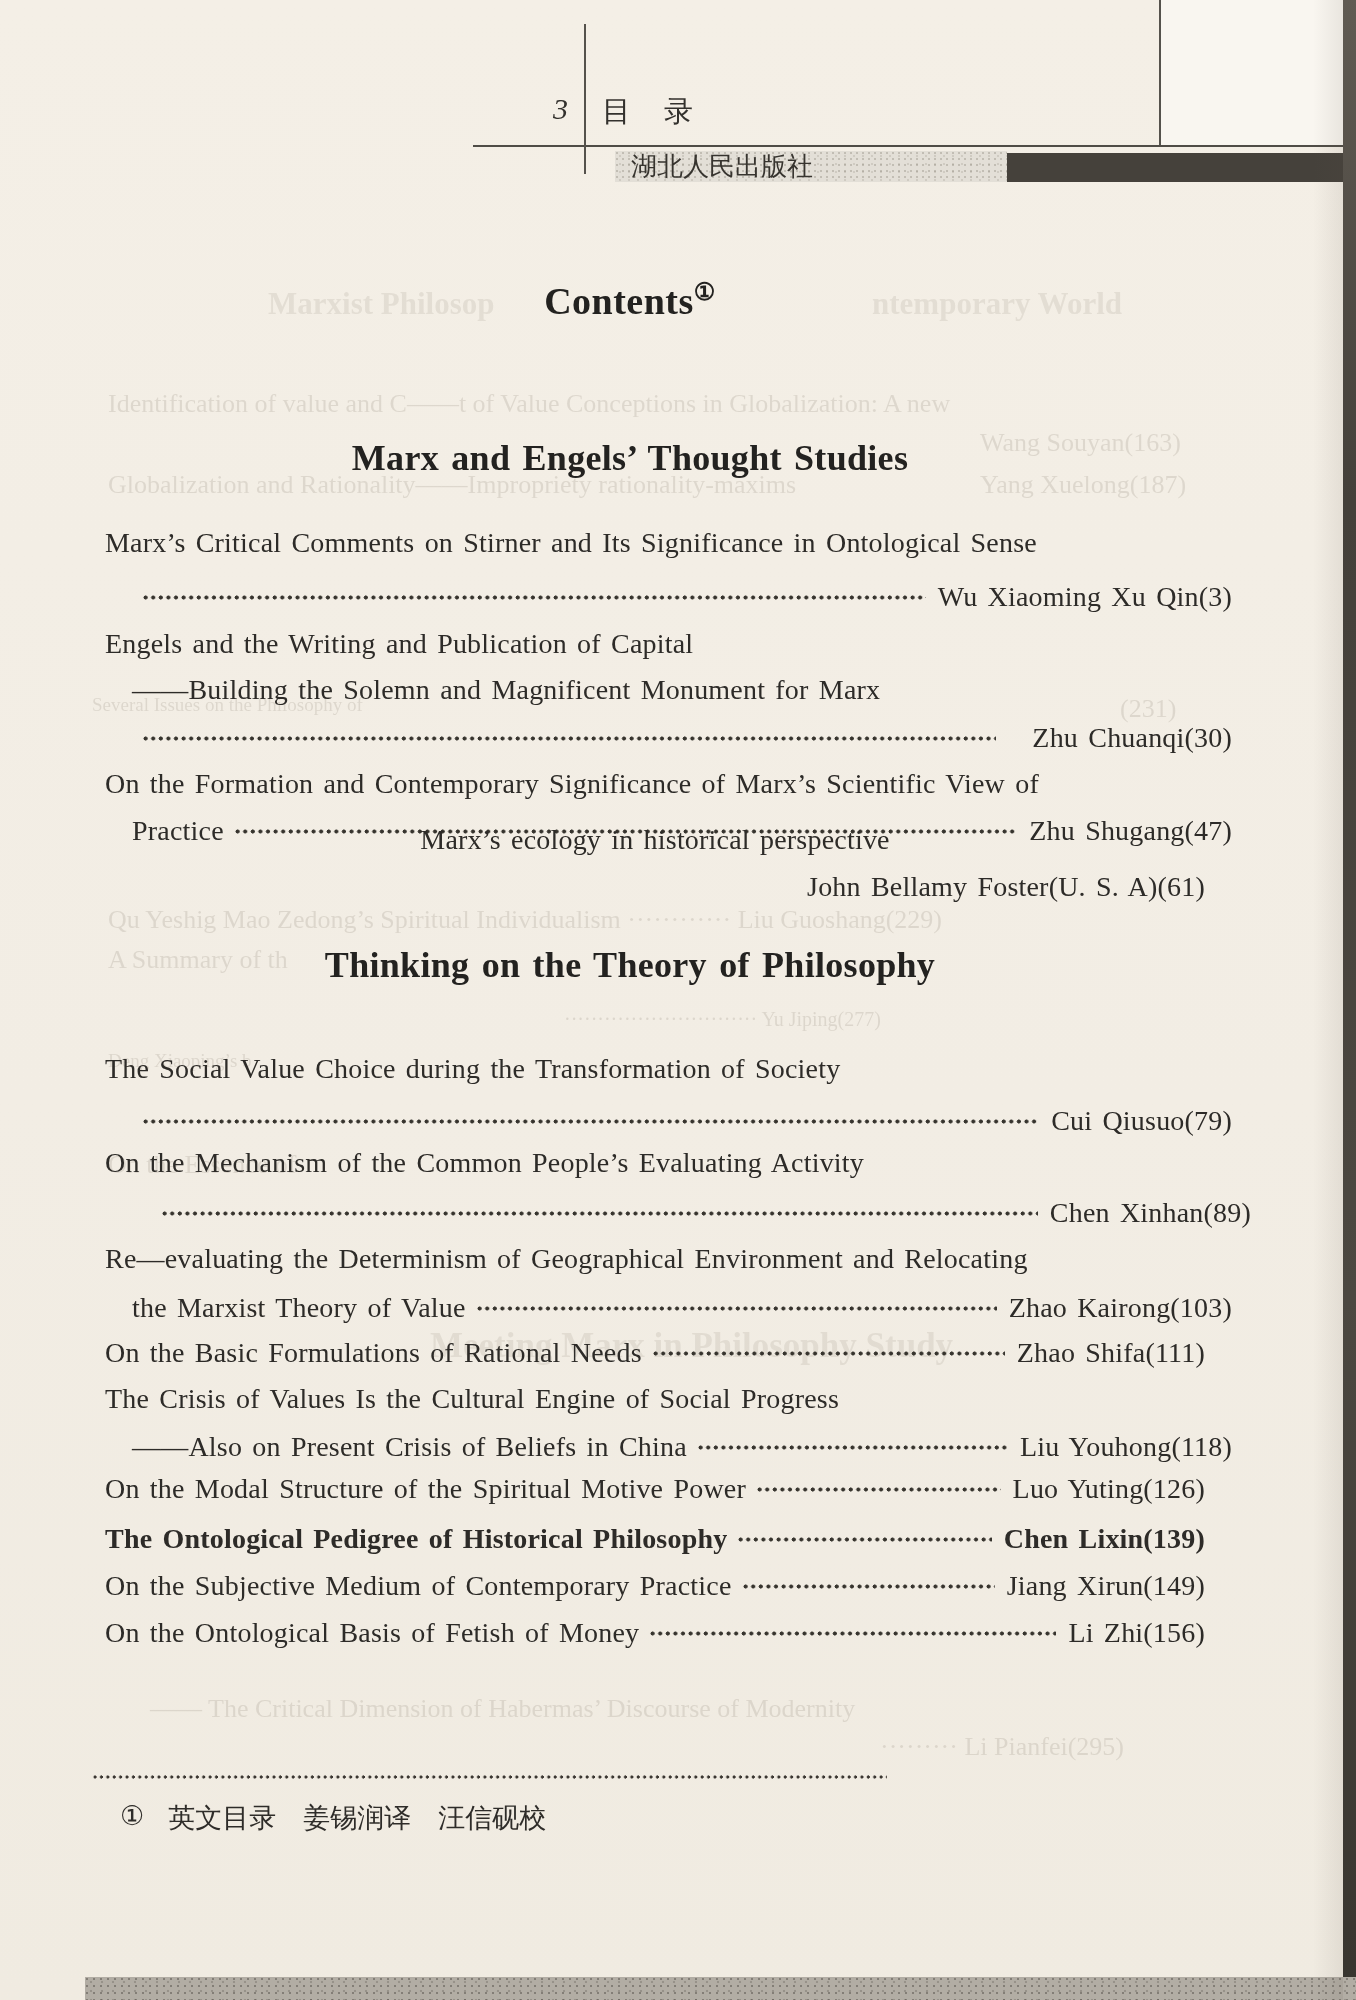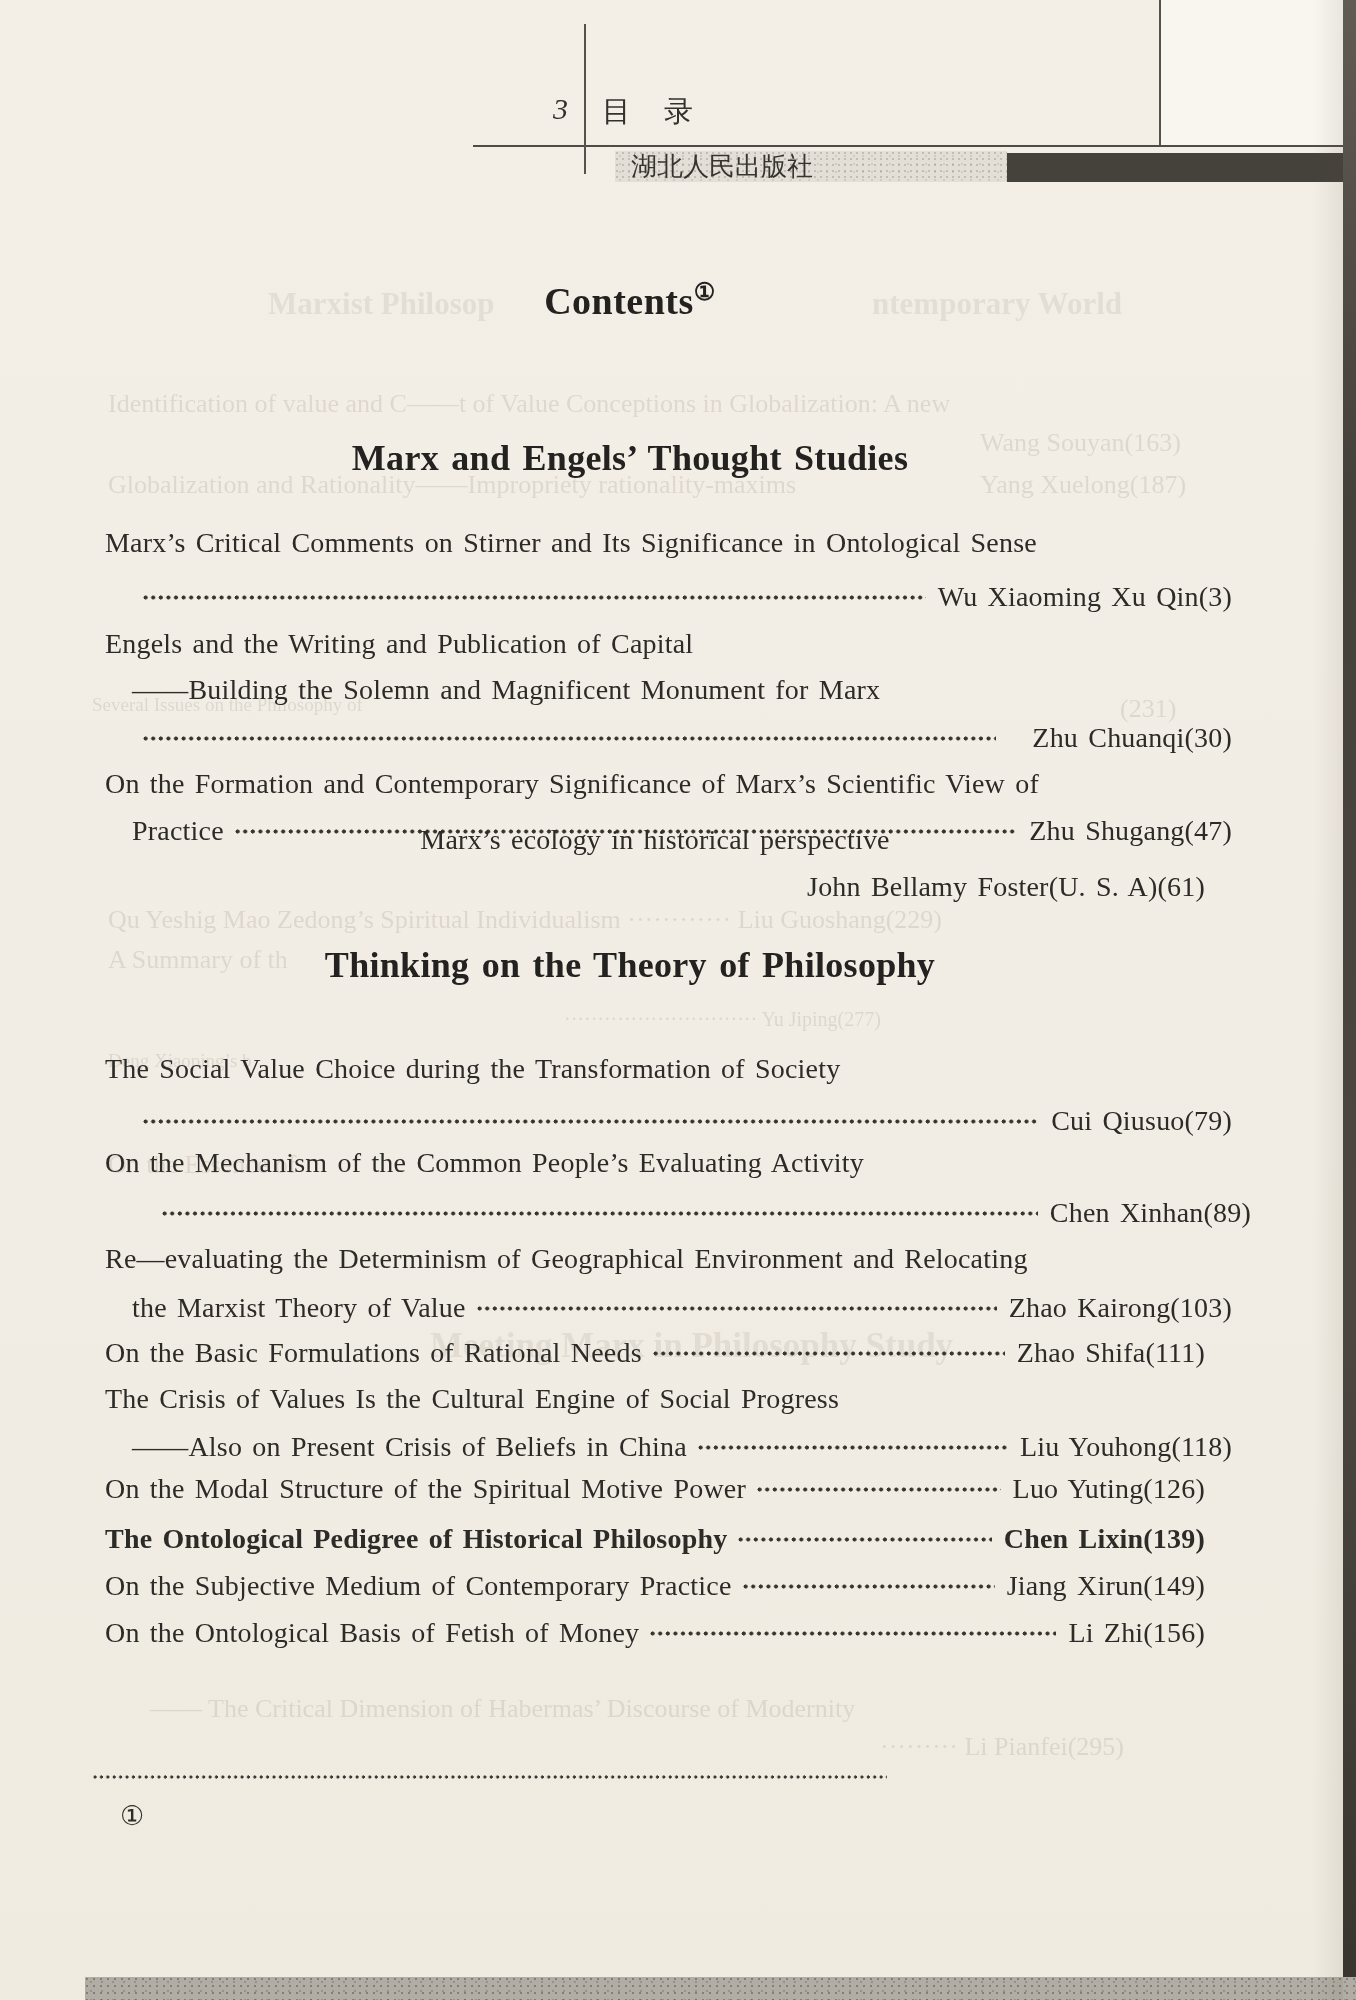--- a/index.html
+++ b/index.html
@@ -184,15 +184,16 @@
       <div class="toc-line" style="top: 1614px;">
         <span class="txt">On the Ontological Basis of Fetish of Money</span>
         <span class="leader"></span>
         <span class="author">Li Zhi(156)</span>
       </div>
     </div>
 
   <div class="foot-sep"></div>
   <div class="footnote">
     <span>①</span>
+    <span>英文目录　姜锡润译　汪信砚校</span>
   </div>
 
 </div>
 
 </body></html>

